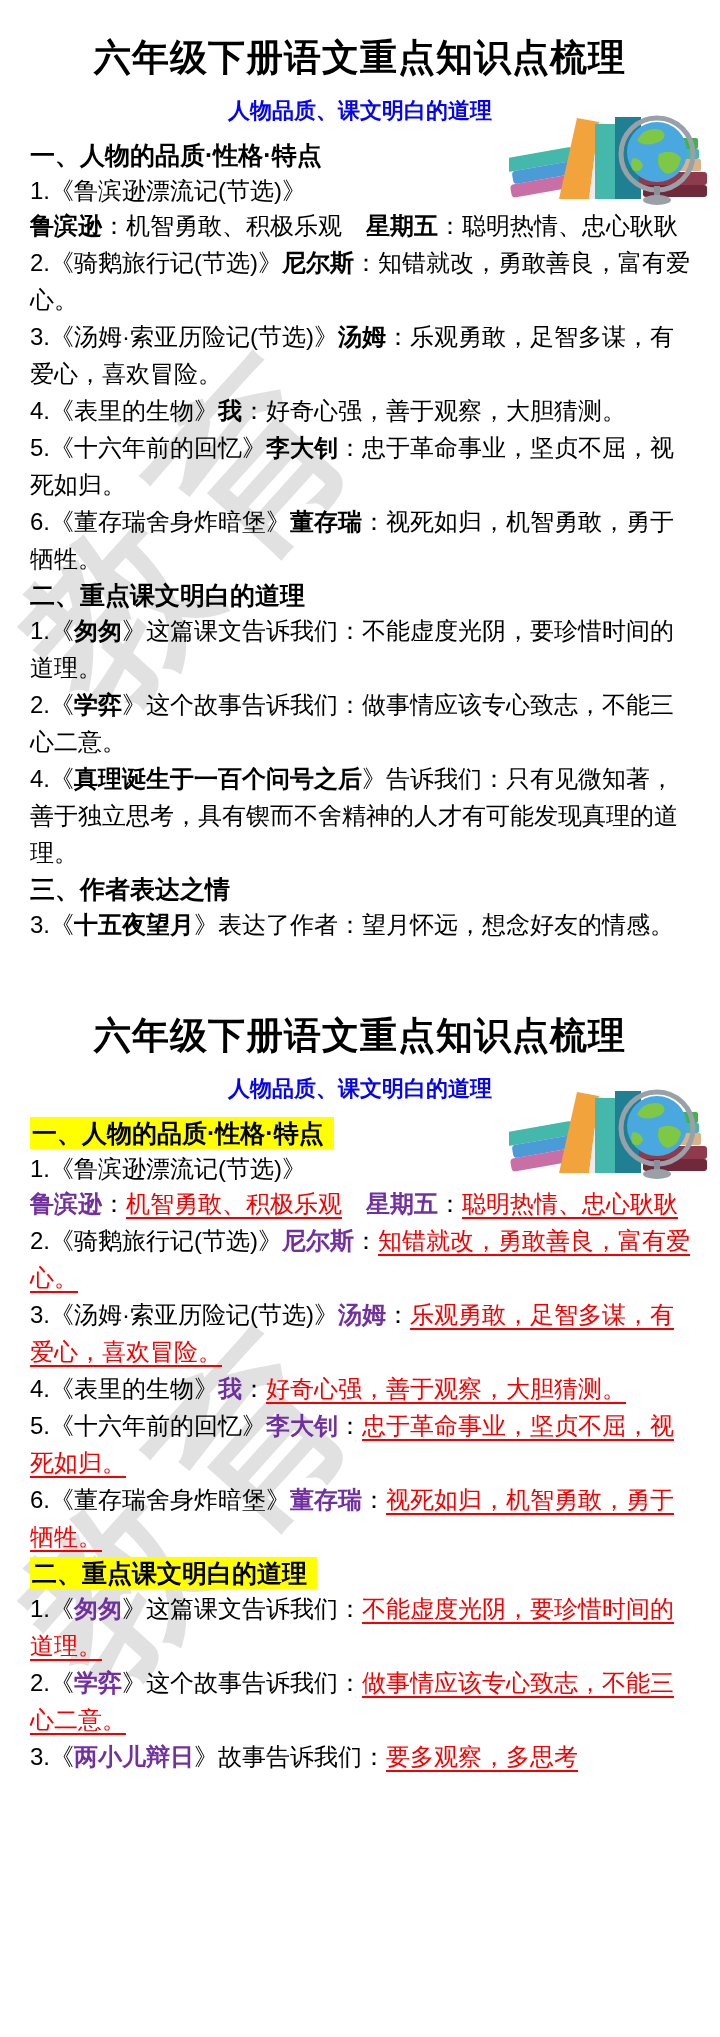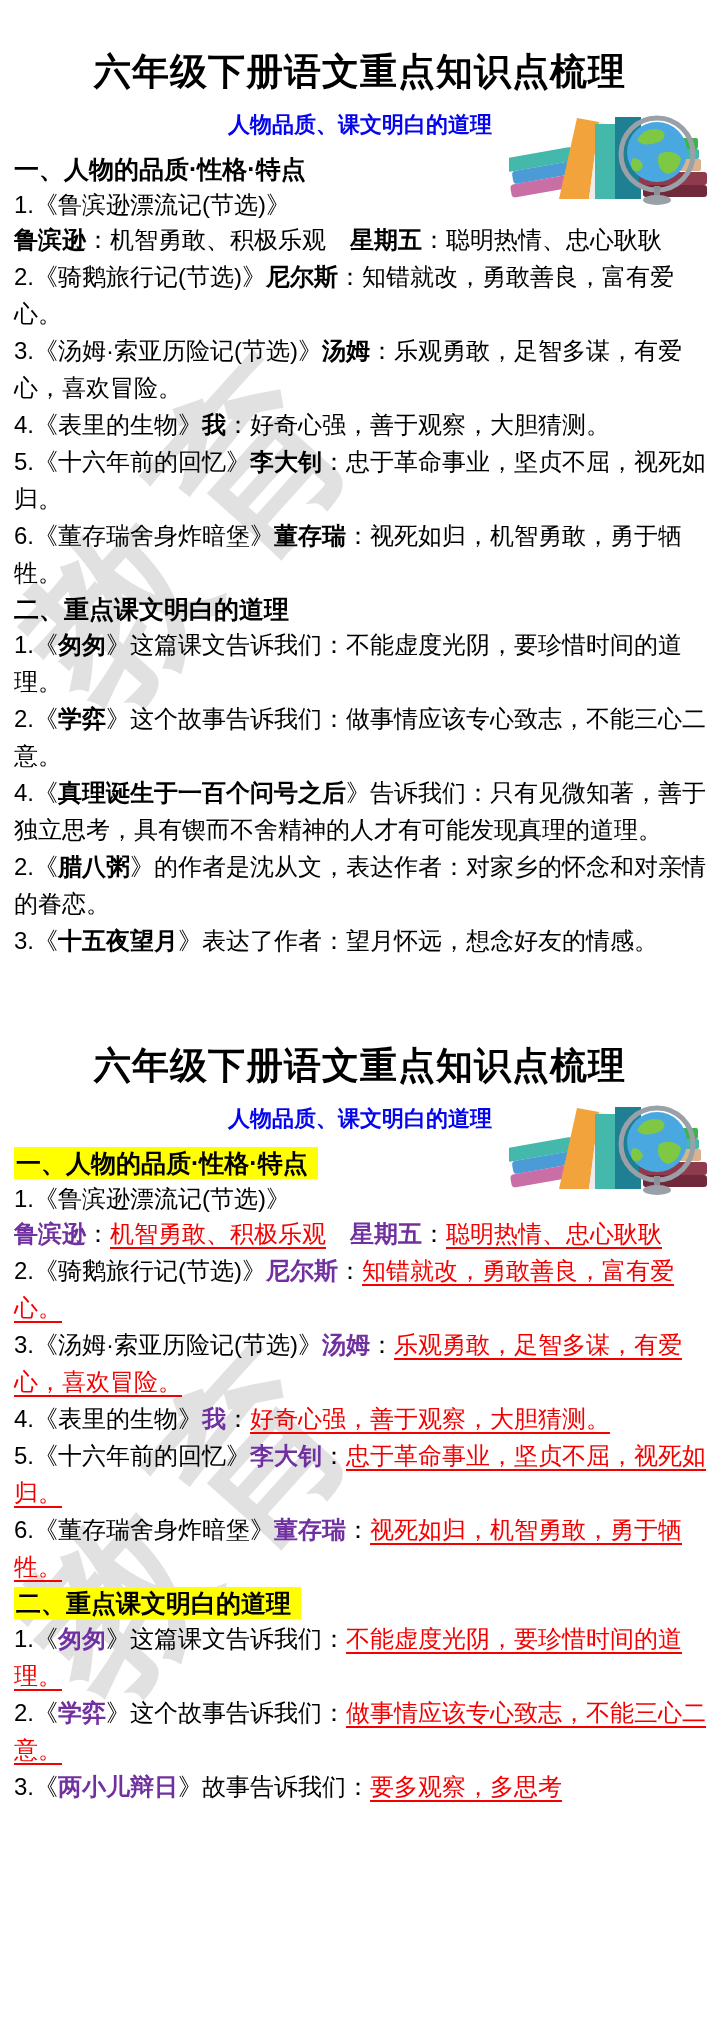--- a/index.html
+++ b/index.html
@@ -14,39 +14,39 @@
   .copy {
     position: relative;
     width: 720px;
     box-sizing: border-box;
   }
   .copy-plain    { padding: 36px 0 30px; }
   .copy-annotated{ padding: 40px 0 20px; }
 
   .page-title {
     position: relative; z-index: 2;
-    margin: 14px 0 16px;
+    margin: 0 0 16px;
     text-align: center;
     font-size: 37px;
     line-height: 44px;
     font-weight: 900;
     letter-spacing: 1px;
   }
   .page-subtitle {
     position: relative; z-index: 2;
     margin: 0 0 12px;
     text-align: center;
     font-size: 22px;
     line-height: 30px;
     font-weight: 700;
     color: #0404f0;
   }
   .content {
     position: relative; z-index: 2;
-    padding: 0 14px;
+    padding: 0 30px;
     font-size: 24px;
     line-height: 35px;
   }
   .content p { margin: 0; }
   .heading span {
     font-weight: 800;
     font-size: 25px;
   }
   .copy-annotated .heading span {
     background: #ffff00;
@@ -129,21 +129,21 @@
         <p class="item"><span class="em">鲁滨逊</span><span class="p">：</span><span class="ans">机智勇敢、积极乐观</span><span class="p">　</span><span class="em">星期五</span><span class="p">：</span><span class="ans">聪明热情、忠心耿耿</span></p>
         <p class="item"><span class="p">2.《骑鹅旅行记(节选)》</span><span class="em">尼尔斯</span><span class="p">：</span><span class="ans">知错就改，勇敢善良，富有爱心。</span></p>
         <p class="item"><span class="p">3.《汤姆·索亚历险记(节选)》</span><span class="em">汤姆</span><span class="p">：</span><span class="ans">乐观勇敢，足智多谋，有爱心，喜欢冒险。</span></p>
         <p class="item"><span class="p">4.《表里的生物》</span><span class="em">我</span><span class="p">：</span><span class="ans">好奇心强，善于观察，大胆猜测。</span></p>
         <p class="item"><span class="p">5.《十六年前的回忆》</span><span class="em">李大钊</span><span class="p">：</span><span class="ans">忠于革命事业，坚贞不屈，视死如归。</span></p>
         <p class="item"><span class="p">6.《董存瑞舍身炸暗堡》</span><span class="em">董存瑞</span><span class="p">：</span><span class="ans">视死如归，机智勇敢，勇于牺牲。</span></p>
         <p class="heading"><span>二、重点课文明白的道理</span></p>
         <p class="item"><span class="p">1.《</span><span class="em">匆匆</span><span class="p">》这篇课文告诉我们：</span><span class="ans">不能虚度光阴，要珍惜时间的道理。</span></p>
         <p class="item"><span class="p">2.《</span><span class="em">学弈</span><span class="p">》这个故事告诉我们：</span><span class="ans">做事情应该专心致志，不能三心二意。</span></p>
         <p class="item"><span class="p">4.《</span><span class="em">真理诞生于一百个问号之后</span><span class="p">》告诉我们：</span><span class="ans">只有见微知著，善于独立思考，具有锲而不舍精神的人才有可能发现真理的道理。</span></p>
-        <p class="item"><span class="p">2.《</span><span class="em">腊八粥</span><span class="p">》的作者是</span><span class="ans">沈从文</span><span class="p">，表达作者：</span><span class="ans">对家乡的怀念和对亲情的眷恋</span><span class="p">。</span></p>
+        <p class="heading"><span>三、作者表达之情</span></p>
         <p class="item"><span class="p">3.《</span><span class="em">十五夜望月</span><span class="p">》表达了作者：</span><span class="ans">望月怀远，想念好友的情感</span><span class="p">。</span></p>
       </div>
   </section>
 
   <section class="copy copy-annotated">
     <div class="watermark">教育</div>
     <h1 class="page-title">六年级下册语文重点知识点梳理</h1>
     <h2 class="page-subtitle">人物品质、课文明白的道理</h2>
     <svg class="clipart" viewBox="0 0 205 105" aria-hidden="true">
 

